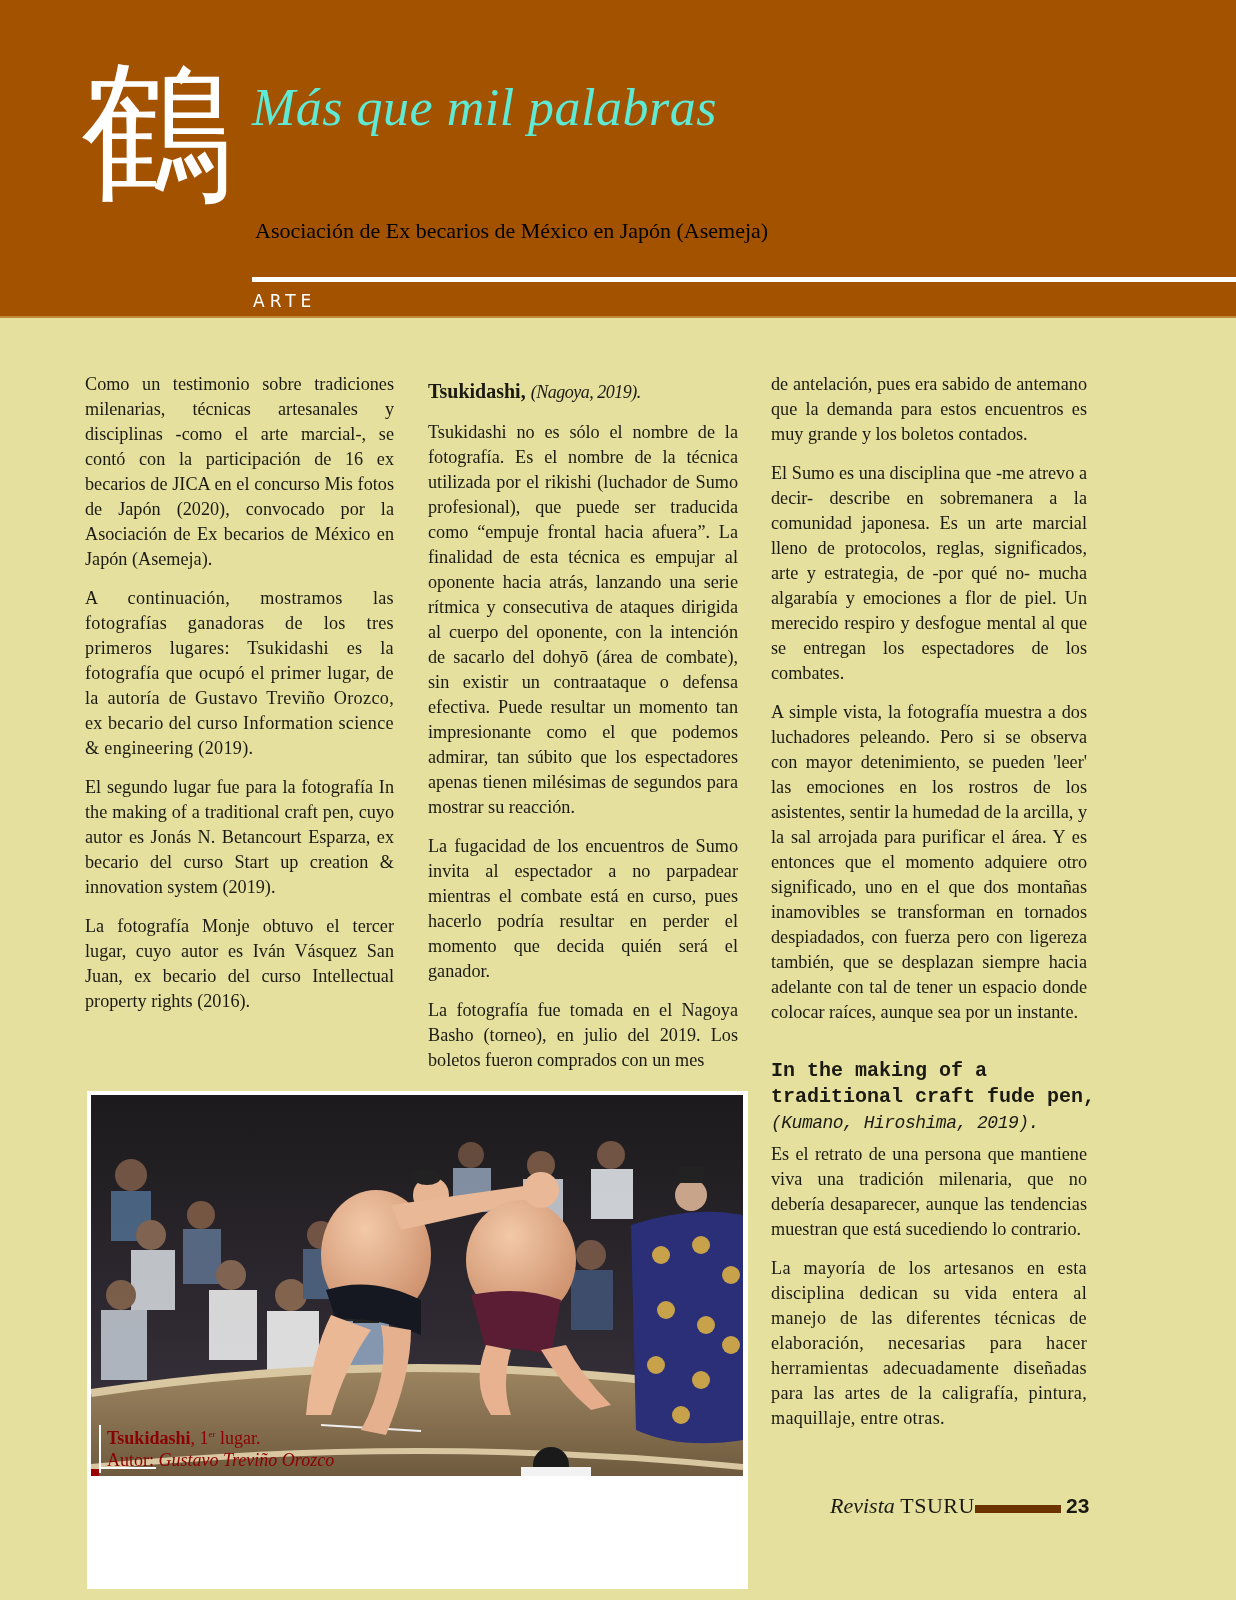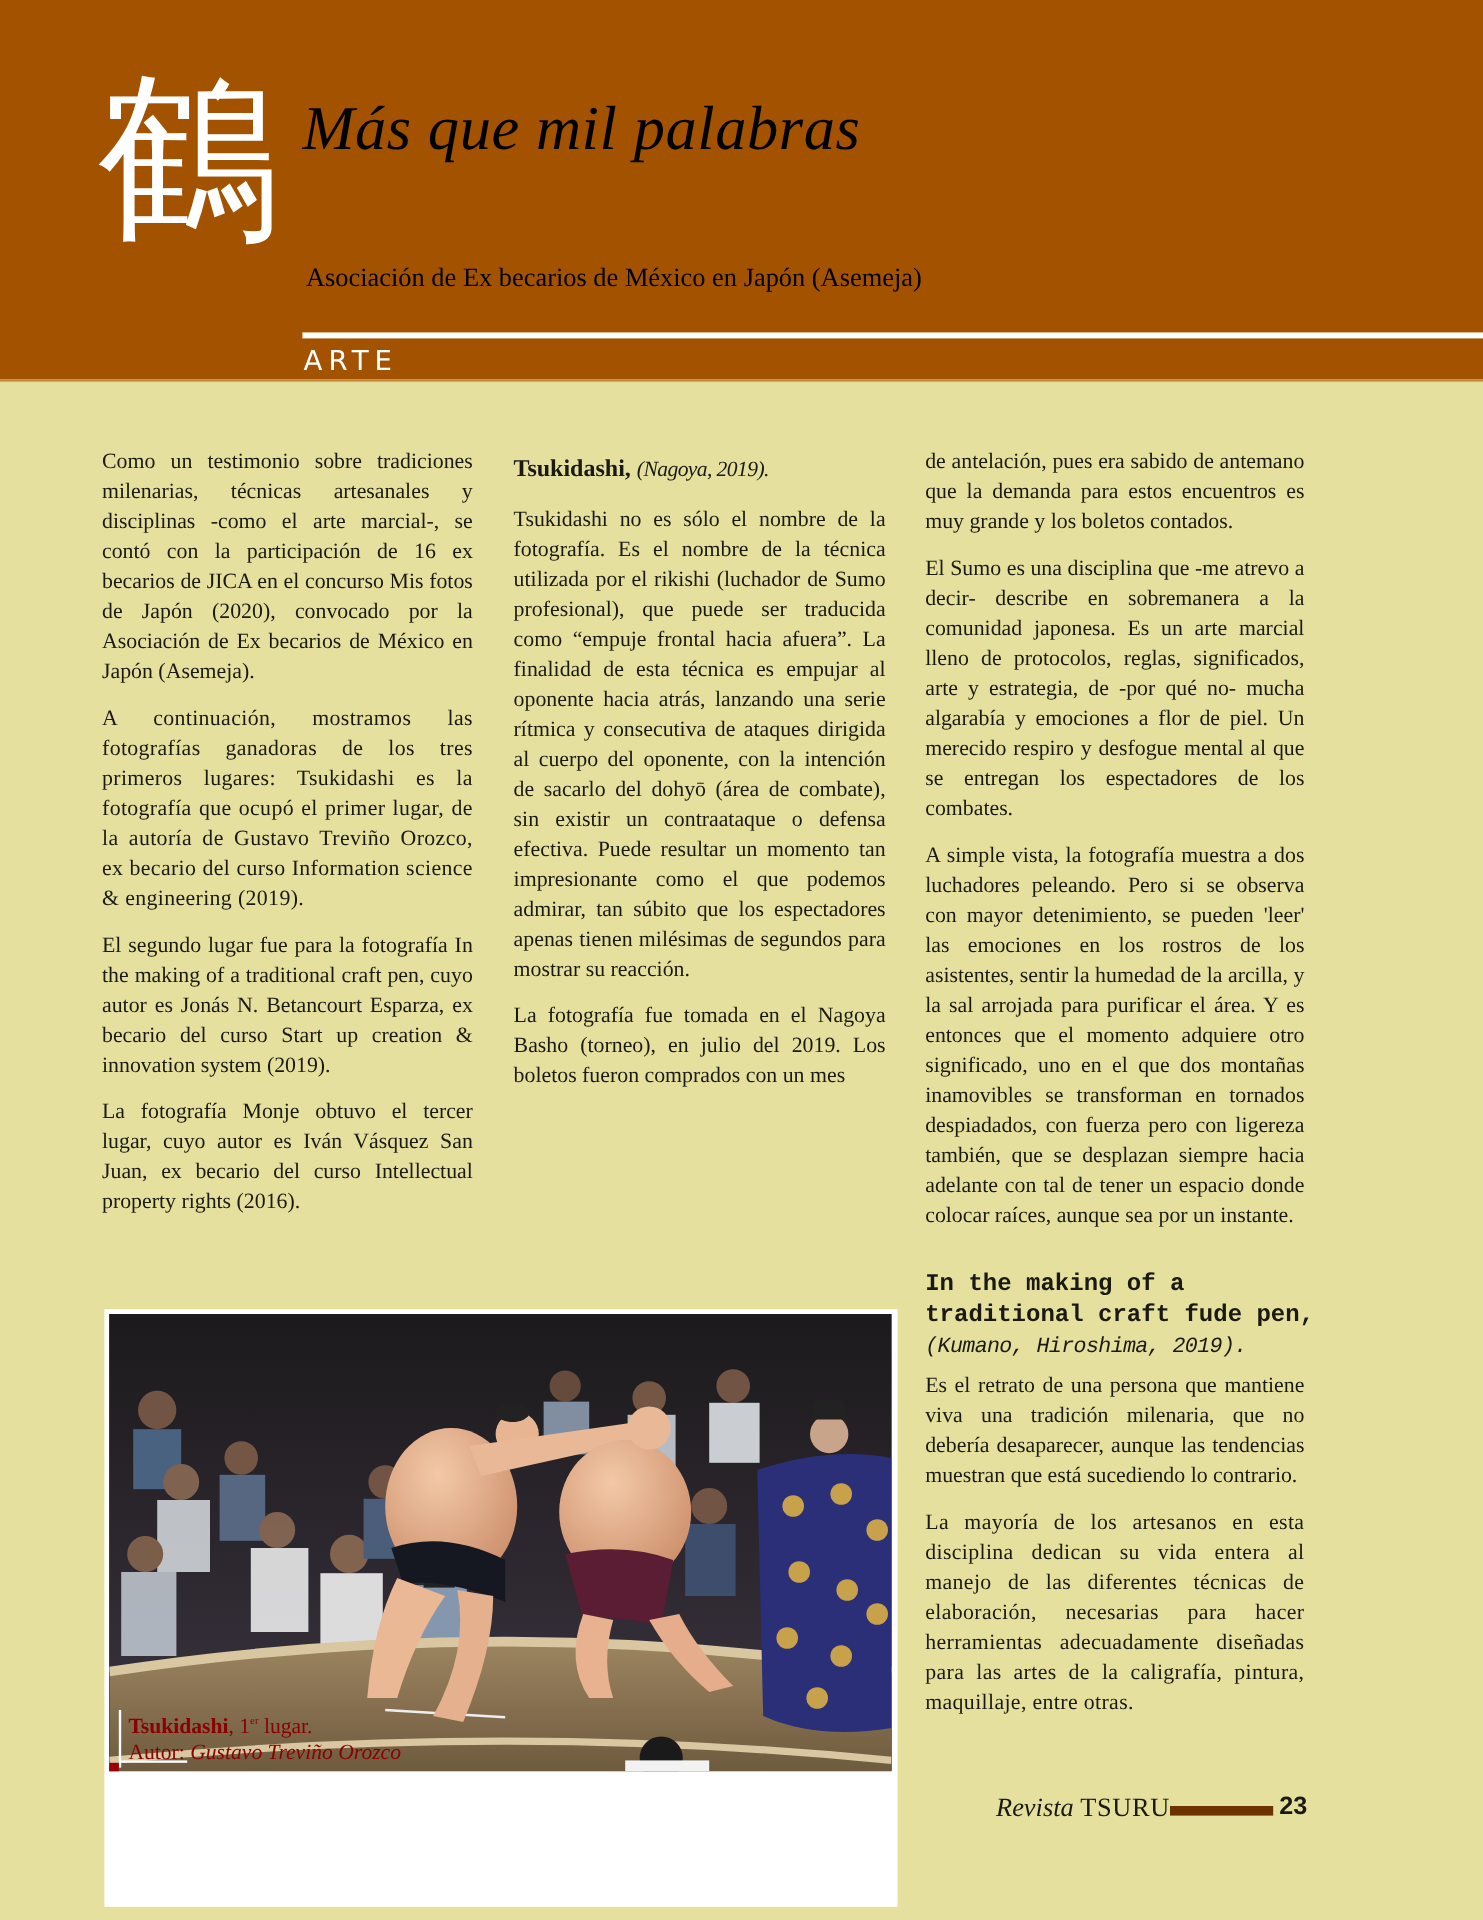--- a/index.html
+++ b/index.html
@@ -18,38 +18,38 @@
   }
   .kanji {
     position: absolute; left: 80px; top: 52px;
     font-family: "DejaVu Sans", sans-serif;
     font-size: 150px; line-height: 160px; color: #ffffff;
     width: 150px; height: 160px; text-align: center;
     letter-spacing: -4px;
   }
   .title {
     position: absolute; left: 252px; top: 78px;
-    font-style: italic; font-size: 52px; line-height: 60px; color: #000000;
+    font-style: italic; font-size: 52px; line-height: 60px; color: #5eead4;
     letter-spacing: 0.5px;
   }
   .subtitle {
     position: absolute; left: 250px; top: 148px;
     font-size: 35px; line-height: 44px; color: #fff;
   }
   .assoc {
     position: absolute; left: 255px; top: 216px;
     font-size: 22px; line-height: 30px; color: #000000;
   }
   .rule {
     position: absolute; left: 252px; top: 277px; width: 984px; height: 5px; background: #ffffff;
   }
   .section {
     position: absolute; left: 253px; top: 288px;
     font-family: "DejaVu Sans", sans-serif;
-    font-size: 23px; line-height: 26px; color: #fff; letter-spacing: 5px;
+    font-size: 17px; line-height: 26px; color: #fff; letter-spacing: 5px;
   }
 
   .col { position: absolute; font-size: 18.2px; line-height: 25px; text-align: justify; }
   .col p { margin: 0 0 14px 0; }
   .col1 { left: 85px; top: 372px; width: 309px; }
   .col2 { left: 428px; top: 420px; width: 310px; }
   .col3 { left: 771px; top: 372px; width: 316px; }
   .col3b { left: 771px; top: 1142px; width: 316px; }
 
   .col1 p.spaced, .col3b p.spaced { letter-spacing: 0.3px; }
@@ -115,20 +115,21 @@
   <p>El segundo lugar fue para la fotografía In the making of a traditional craft pen, cuyo autor es Jonás N. Betancourt Esparza, ex becario del curso Start up creation &amp; innovation system (2019).</p>
   <p>La fotografía Monje obtuvo el tercer lugar, cuyo autor es Iván Vásquez San Juan, ex becario del curso Intellectual property rights (2016).</p>
 </div>
 
 <div class="heading2">
   <span>Tsukidashi,</span>
   <span class="loc">(Nagoya, 2019).</span>
 </div>
 <div class="col col2">
   <p>Tsukidashi no es sólo el nombre de la fotografía. Es el nombre de la técnica utilizada por el rikishi (luchador de Sumo profesional), que puede ser traducida como “empuje frontal hacia afuera”. La finalidad de esta técnica es empujar al oponente hacia atrás, lanzando una serie rítmica y consecutiva de ataques dirigida al cuerpo del oponente, con la intención de sacarlo del dohyō (área de combate), sin existir un contraataque o defensa efectiva. Puede resultar un momento tan impresionante como el que podemos admirar, tan súbito que los espectadores apenas tienen milésimas de segundos para mostrar su reacción.</p>
+  <p>La fugacidad de los encuentros de Sumo invita al espectador a no parpadear mientras el combate está en curso, pues hacerlo podría resultar en perder el momento que decida quién será el ganador.</p>
   <p>La fotografía fue tomada en el Nagoya Basho (torneo), en julio del 2019. Los boletos fueron comprados con un mes</p>
 </div>
 
 <div class="col col3">
   <p>de antelación, pues era sabido de antemano que la demanda para estos encuentros es muy grande y los boletos contados.</p>
   <p>El Sumo es una disciplina que -me atrevo a decir- describe en sobremanera a la comunidad japonesa. Es un arte marcial lleno de protocolos, reglas, significados, arte y estrategia, de -por qué no- mucha algarabía y emociones a flor de piel. Un merecido respiro y desfogue mental al que se entregan los espectadores de los combates.</p>
   <p>A simple vista, la fotografía muestra a dos luchadores peleando. Pero si se observa con mayor detenimiento, se pueden 'leer' las emociones en los rostros de los asistentes, sentir la humedad de la arcilla, y la sal arrojada para purificar el área. Y es entonces que el momento adquiere otro significado, uno en el que dos montañas inamovibles se transforman en tornados despiadados, con fuerza pero con ligereza también, que se desplazan siempre hacia adelante con tal de tener un espacio donde colocar raíces, aunque sea por un instante.</p>
 </div>
 <div class="heading3">
   <span>In the making of a traditional craft fude pen,</span>

